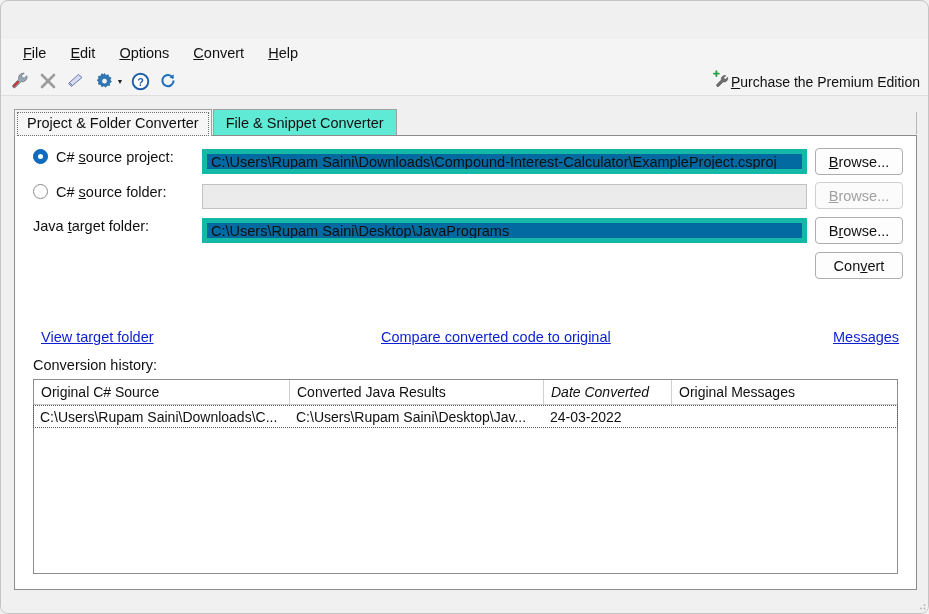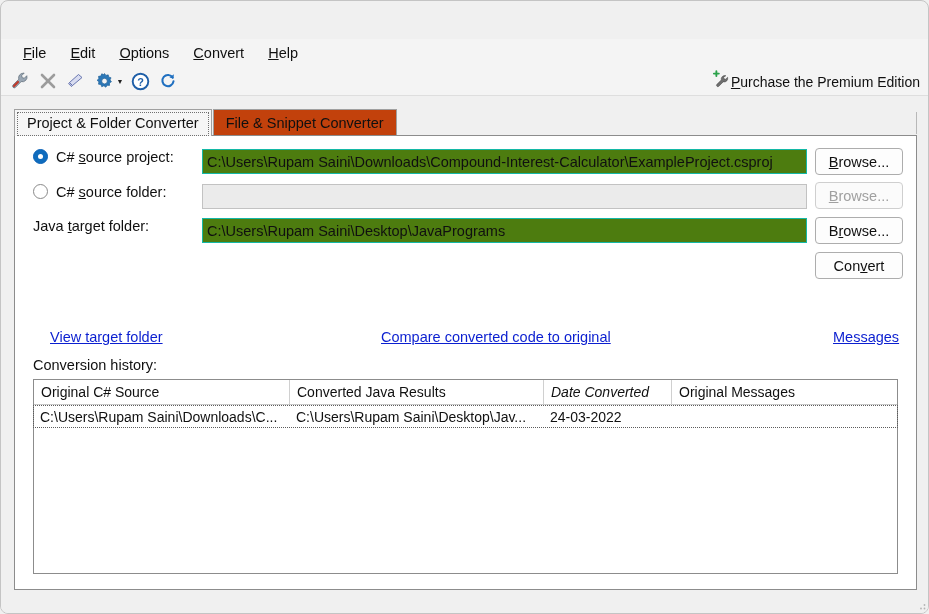--- a/index.html
+++ b/index.html
@@ -107,21 +107,21 @@
   .tabstrip {
     position: absolute; left: 13px; top: 108px;
     width: 903px; height: 27px;
     display: flex; align-items: flex-end;
   }
   .tab {
     height: 27px;
     padding: 0 12px;
     display: flex; align-items: center;
     font-size: 14.5px; color: #101010;
-    background: #c2410c;
+    background: #5eead4;
     border: 1px solid #a0a0a0;
     border-bottom: none;
     margin-right: 1px;
     white-space: nowrap;
     position: relative;
   }
   .tab.active {
     background: #f6f6f6;
     z-index: 3;
     padding-left: 12px;
@@ -174,22 +174,22 @@
     background: #ffffff;
   }
   .rowlabel {
     font-size: 14.5px; color: #101010; white-space: nowrap;
   }
   .rowlabel.plain { margin-left: 0; }
 
   .tfield {
     position: absolute;
     height: 25px;
-    background: #4d7c0f;
-    border: 1px solid #14b8a6;
+    background: #0369a1;
+    border: 5px solid #14b8a6;
     display: flex; align-items: center;
     padding: 0 4px;
     font-size: 14.5px; color: #101010;
     white-space: nowrap; overflow: hidden;
   }
   .tfield.disabled {
     background: #ebebeb;
     border: 1px solid #c2c2c2;
     color: #8a8a8a;
   }
@@ -384,21 +384,21 @@
         <span class="mn">r</span>
         <span>owse...</span>
       </div>
 
     <div class="btn" style="left:800px; top:116px;">
         <span>Con</span>
         <span class="mn">v</span>
         <span>ert</span>
       </div>
 
-    <div class="link" style="left:35px; top:193px;">View target folder</div>
+    <div class="link" style="left:26px; top:193px;">View target folder</div>
     <div class="link" style="left:366px; top:193px;">Compare converted code to original</div>
     <div class="link" style="left:818px; top:193px;">Messages</div>
 
     <div class="statictext" style="left:18px; top:221px;">Conversion history:</div>
 
     <div class="grid">
       <div class="grid-head">
         <div class="gh" style="width:256px;">Original C# Source</div>
         <div class="gh" style="width:254px;">Converted Java Results</div>
         <div class="gh" style="width:128px;font-style:italic;">Date Converted</div>

